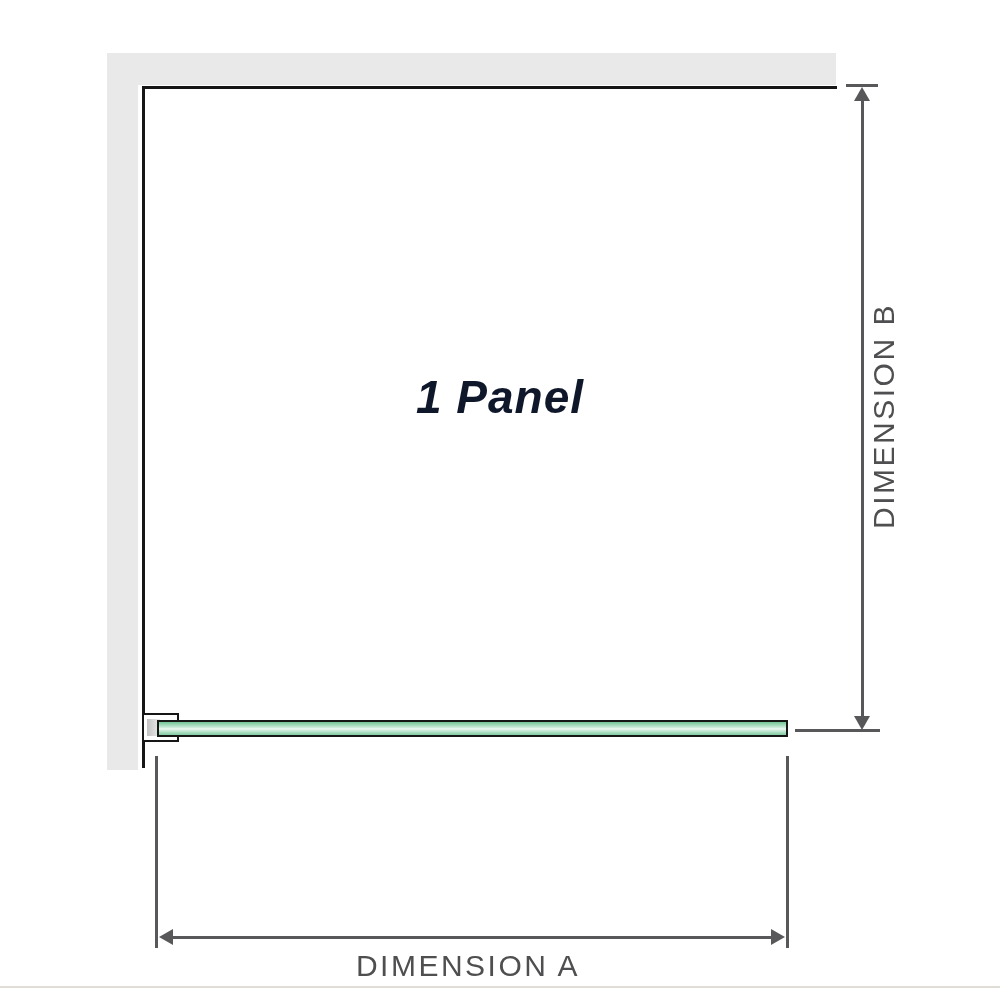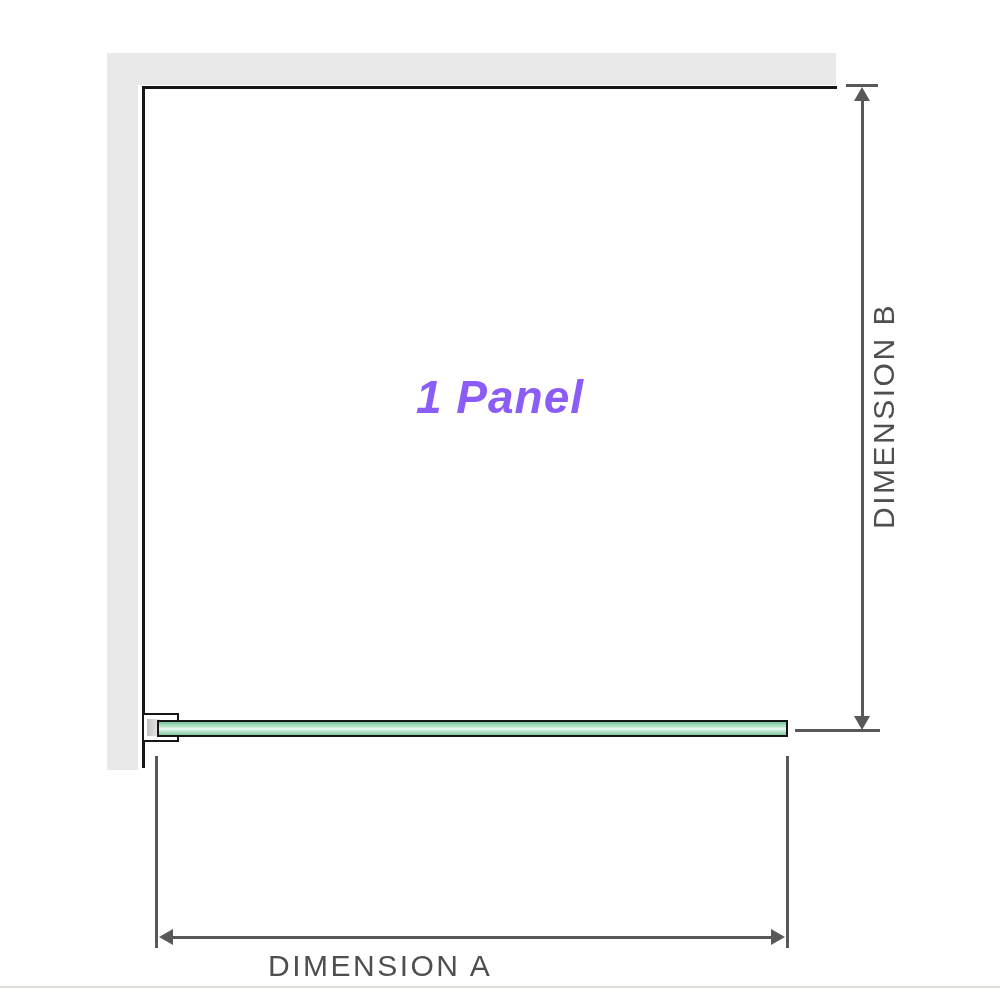--- a/index.html
+++ b/index.html
@@ -23,21 +23,21 @@
 
   
   .frame-top  { left: 143px; top: 86px; width: 694px; height: 2.5px; background: #161616; }
   .frame-left { left: 142px; top: 86px; width: 2.5px; height: 682px; background: #161616; }
 
   
   .panel-label {
     left: 330px; top: 368px; width: 340px; height: 58px;
     line-height: 58px; text-align: center;
     font-size: 46px; font-style: italic; font-weight: bold;
-    color: #8b5cf6; letter-spacing: 1px;
+    color: #0f172a; letter-spacing: 1px;
   }
 
   
   .bracket {
     left: 142px; top: 713px; width: 37px; height: 29px;
     box-sizing: border-box; border: 2.5px solid #161616; background: #ffffff;
   }
   .bracket-inner {
     position: absolute; left: 3px; top: 3.5px; width: 13px; height: 17px;
     background: linear-gradient(to right, #c2c2c2, #ededed);
@@ -83,21 +83,21 @@
   }
 
   .dim-label {
     color: #4f4f51;
     font-size: 30px;
     letter-spacing: 2.5px;
     white-space: nowrap;
   }
   .dima-label {
     left: 268px; top: 948px; width: 400px; height: 36px;
-    line-height: 36px; text-align: left;
+    line-height: 36px; text-align: center;
   }
   .dimb-label {
     left: 724px; top: 399px; width: 320px; height: 34px;
     line-height: 34px; text-align: center;
     transform: rotate(-90deg);
   }
 
   
   .baseline { left: 0; top: 986px; width: 1000px; height: 2px; background: #e0ddd7; }
 </style>

